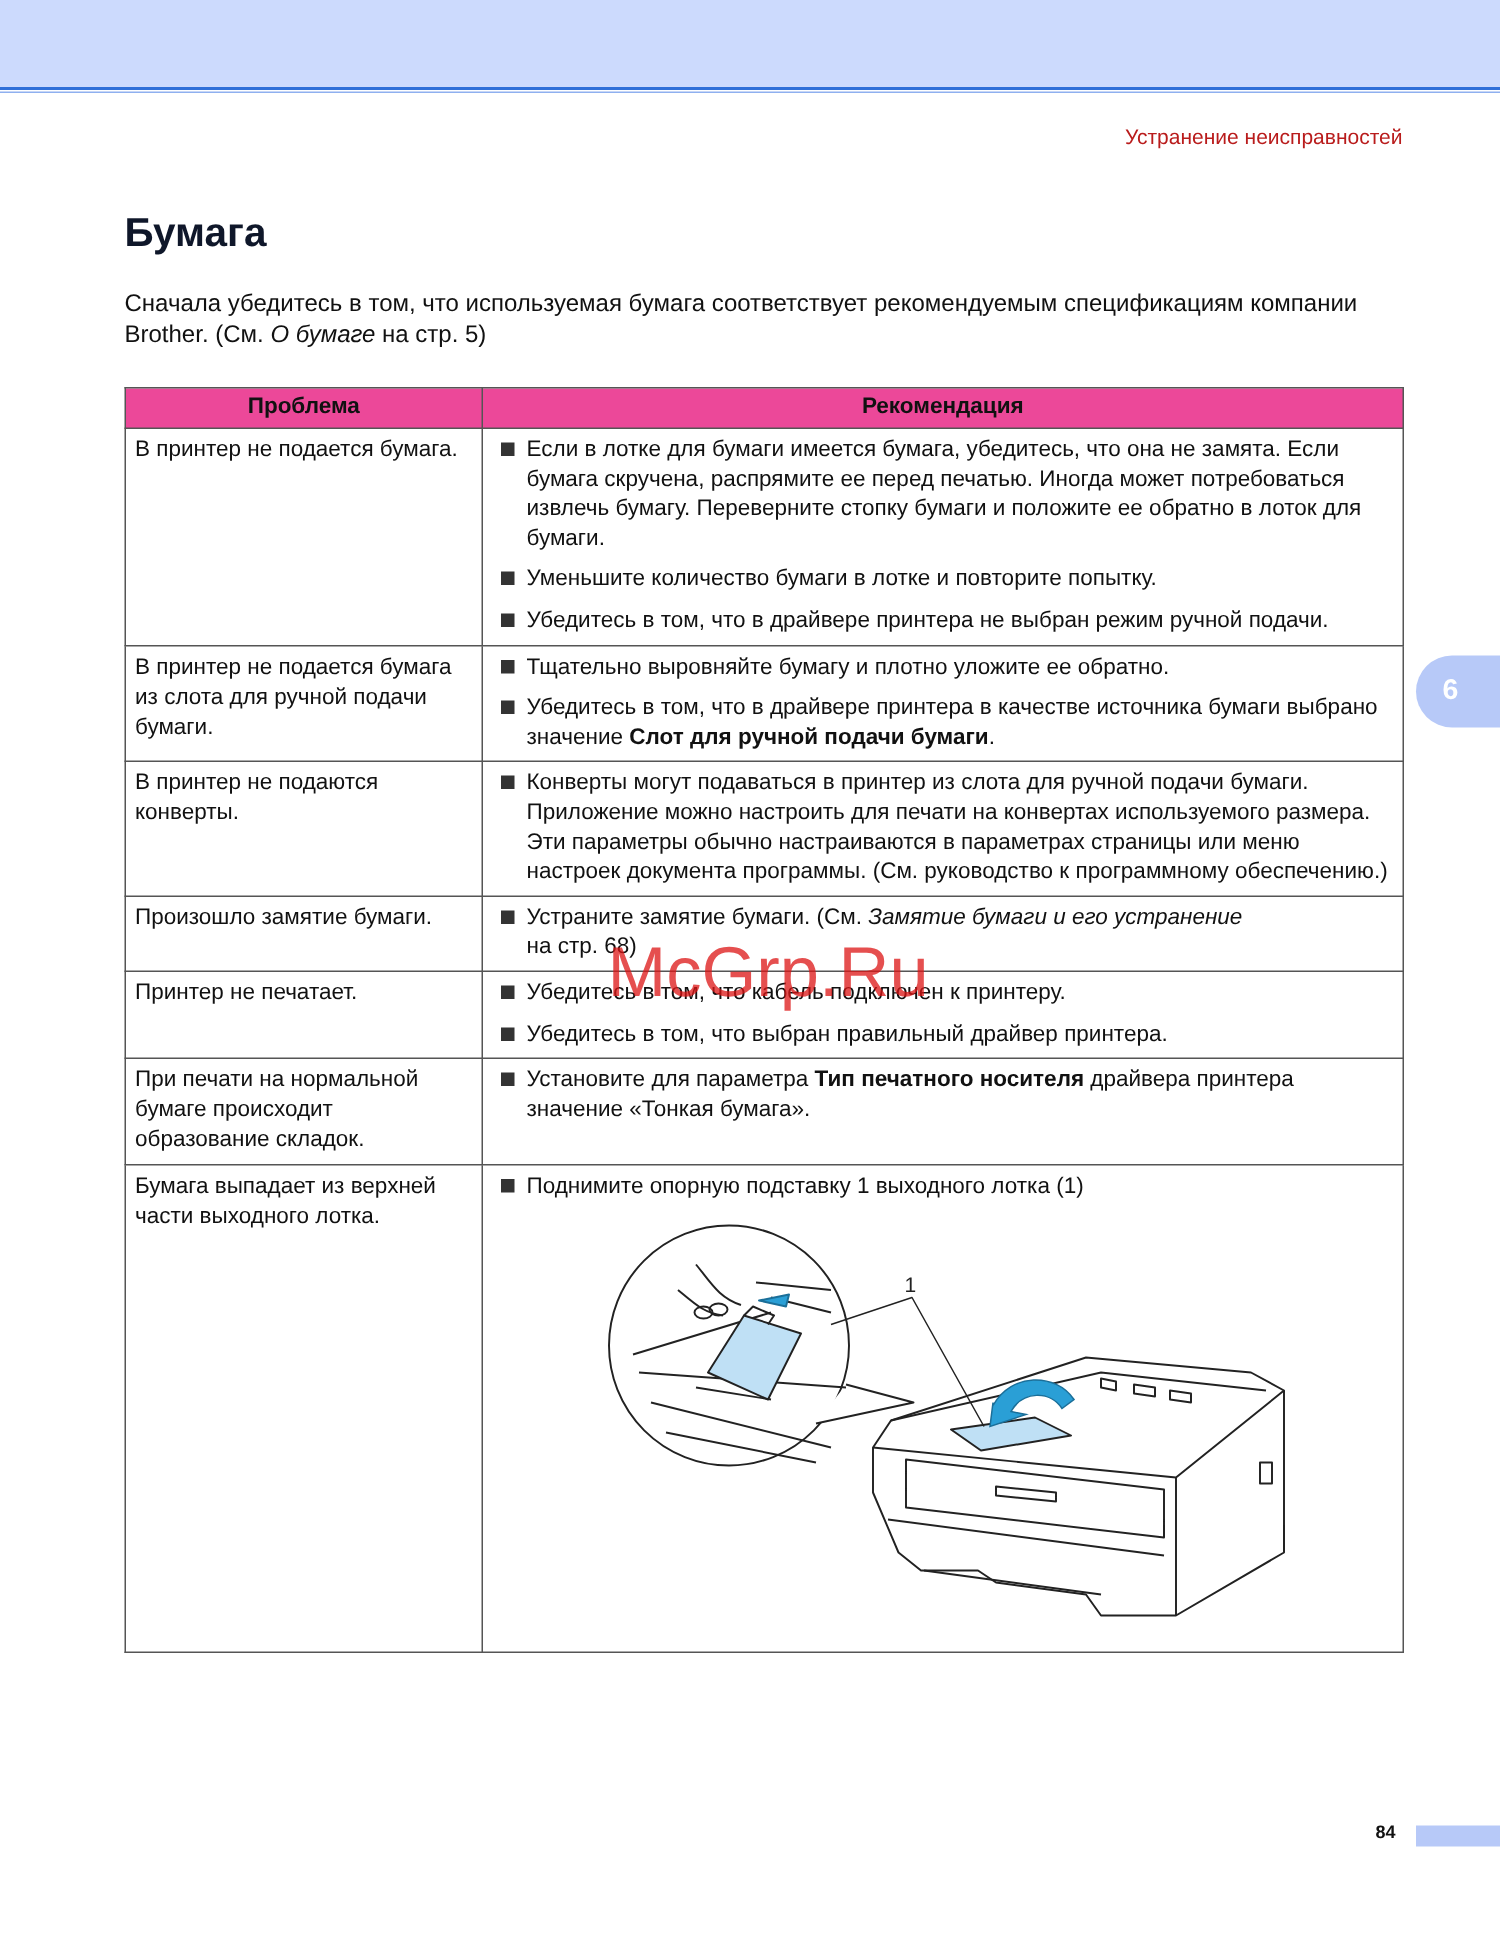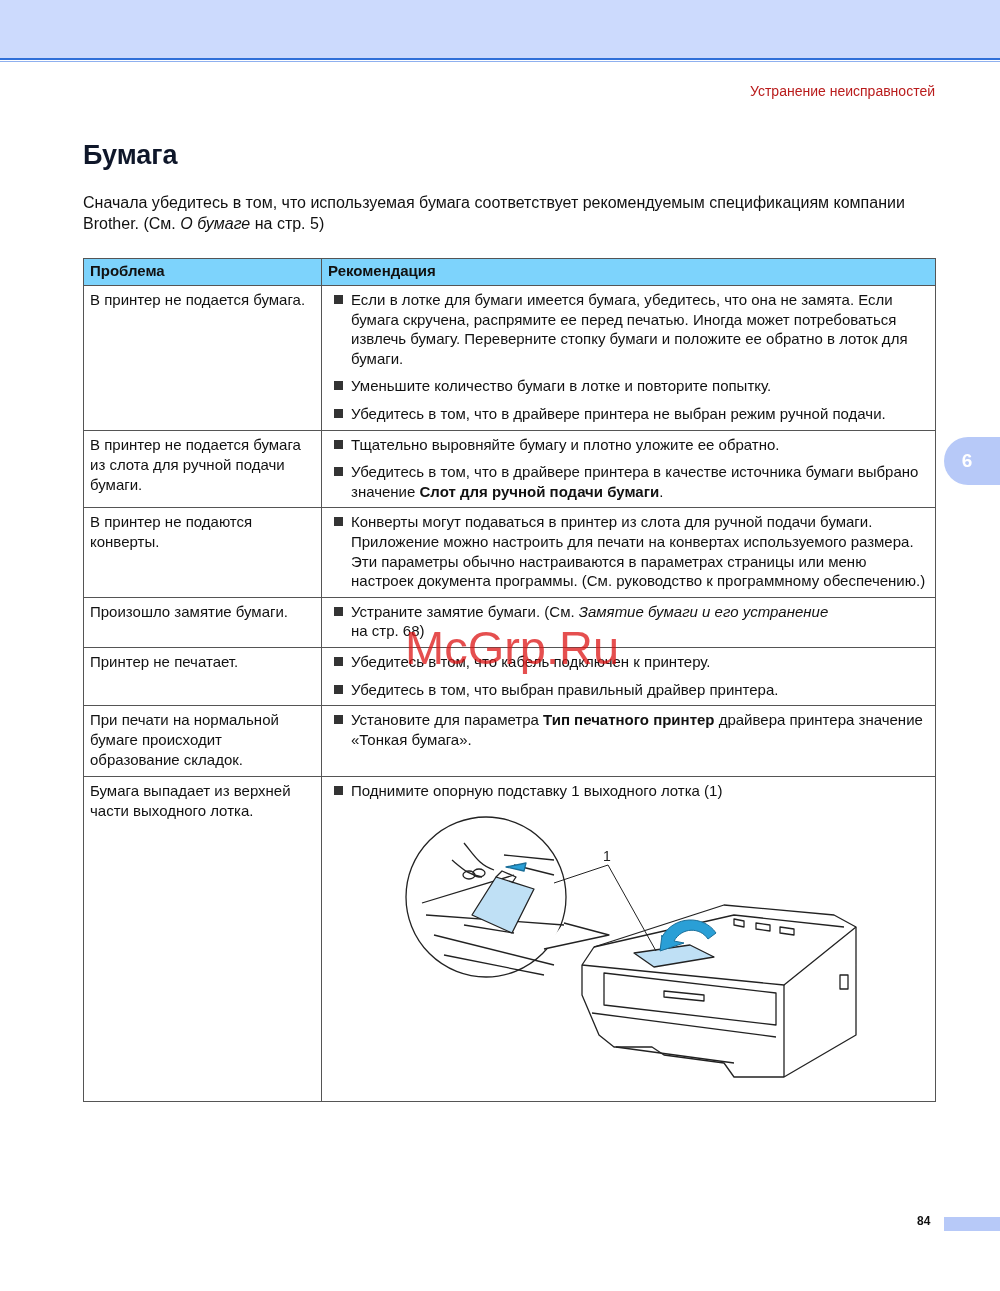--- a/index.html
+++ b/index.html
@@ -32,21 +32,21 @@
   }
   .intro i { font-style: italic; }
   table.trouble {
     position: absolute; left: 83px; top: 258px; width: 853px;
     border-collapse: collapse; font-size: 15px;
   }
   table.trouble th, table.trouble td {
     border: 1px solid #555; vertical-align: top; text-align: left;
   }
   table.trouble th {
-    background: #7dd3fc; font-weight: bold; padding: 3px 6px; height: 20px;
+    background: #ec4899; font-weight: bold; padding: 3px 6px; height: 20px; text-align: center;
   }
   table.trouble td.problem { width: 225px; padding: 4px 6px 6px 6px; line-height: 20px; }
   table.trouble td.reco { padding: 2px 6px 4px 12px; line-height: 19.6px; }
   .bullet {
     position: relative; padding-left: 17px; margin: 2px 0 8px 0;
   }
   .bullet:last-child { margin-bottom: 2px; }
   .bullet .sq {
     position: absolute; left: 0; top: 5px; width: 9px; height: 9px; background: #333;
   }
@@ -125,21 +125,21 @@
       <td class="problem">Принтер не печатает.</td>
       <td class="reco">
         <div class="bullet"><span class="sq"></span><span>Убедитесь в том, что кабель подключен к принтеру.</span></div>
         <div class="bullet"><span class="sq"></span><span>Убедитесь в том, что выбран правильный драйвер принтера.</span></div>
       </td>
     </tr>
 
     <tr>
       <td class="problem">При печати на нормальной бумаге происходит образование складок.</td>
       <td class="reco">
-        <div class="bullet"><span class="sq"></span><span>Установите для параметра </span><b>Тип печатного принтер</b><span> драйвера принтера значение «Тонкая бумага».</span></div>
+        <div class="bullet"><span class="sq"></span><span>Установите для параметра </span><b>Тип печатного носителя</b><span> драйвера принтера значение «Тонкая бумага».</span></div>
       </td>
     </tr>
 
     <tr>
       <td class="problem" style="height:314px;">Бумага выпадает из верхней части выходного лотка.</td>
       <td class="reco">
         <div class="bullet"><span class="sq"></span><span>Поднимите опорную подставку 1 выходного лотка (1)</span></div>
         <svg class="illustration" width="460" height="270" viewBox="0 0 460 270">
           <g fill="none" stroke="#222" stroke-width="1.3" stroke-linejoin="round">
 

